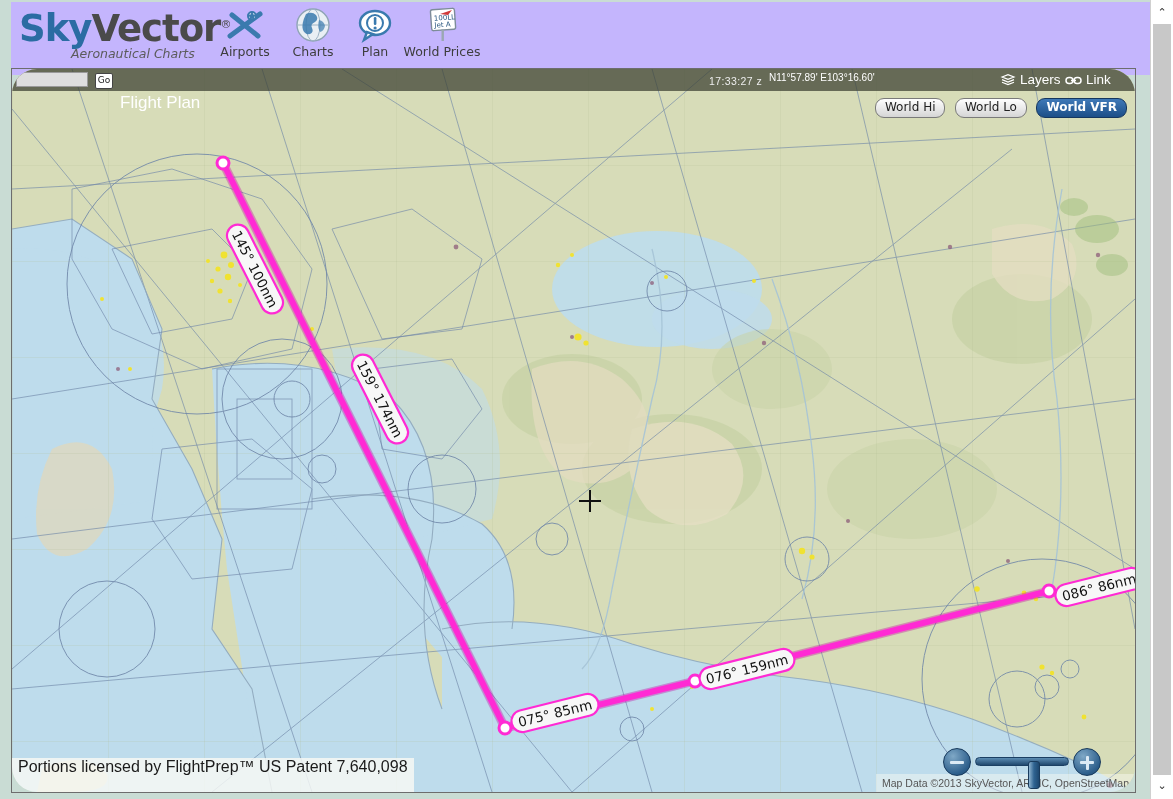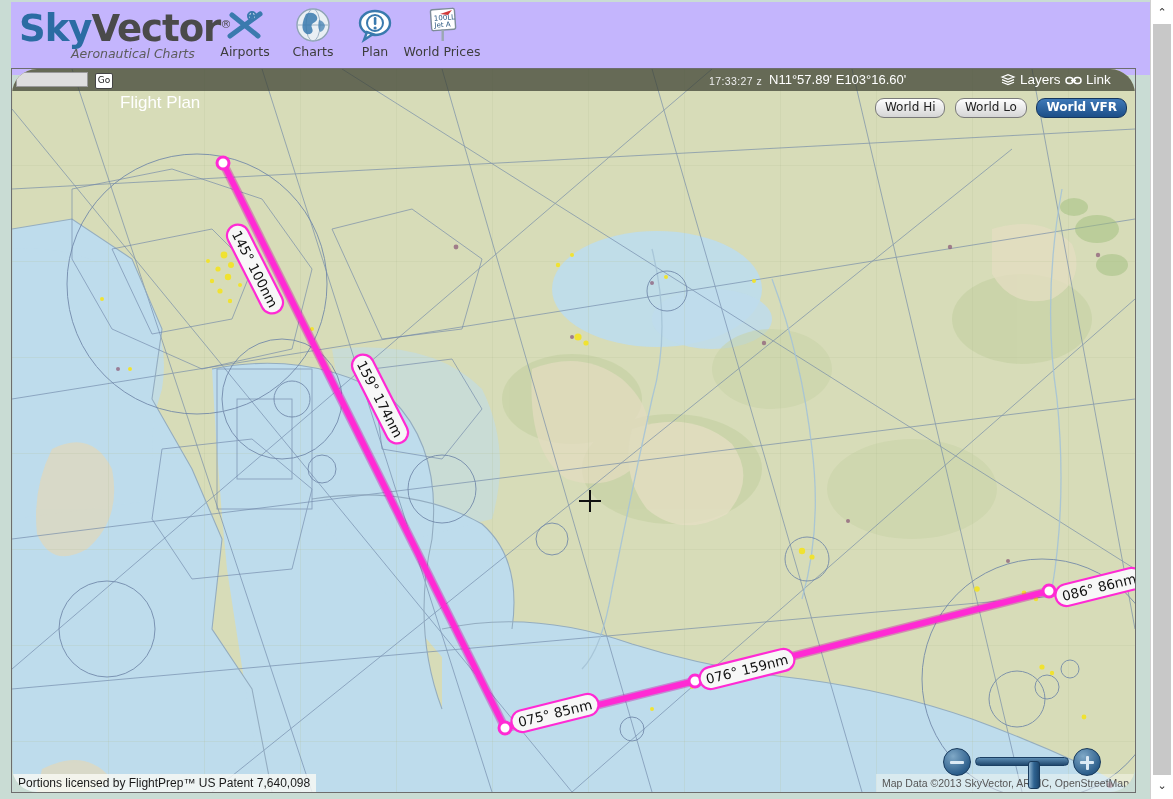--- a/index.html
+++ b/index.html
@@ -151,21 +151,21 @@
     position: absolute;
     left: 697px; top: 6px;
     font-size: 10.5px;
     letter-spacing: 0.4px;
     color: #eeeeee;
     white-space: nowrap;
   }
   #coords {
     position: absolute;
     left: 757px; top: 3px;
-    font-size: 13px;
+    font-size: 10px;
     color: #ffffff;
     white-space: nowrap;
   }
   #layers-btn {
     position: absolute;
     left: 988px; top: 3px;
     font-size: 13.5px;
     color: #ffffff;
     white-space: nowrap;
     cursor: pointer;
@@ -230,25 +230,25 @@
     position: absolute;
     background: #111111;
   }
   #crosshair:before { left: 10px; top: 0; width: 2px; height: 22px; }
   #crosshair:after  { left: 0; top: 10px; width: 22px; height: 2px; }
 
   
   #attrib-left {
     position: absolute;
     left: 0; bottom: 0;
-    height: 18px;
+    height: 34px;
     padding: 0 6px;
     line-height: 18px;
     background: rgba(250,250,245,0.80);
-    font-size: 12px;
+    font-size: 16px;
     color: #1a1a1a;
     z-index: 40;
     white-space: nowrap;
   }
   #attrib-right {
     position: absolute;
     right: 0; bottom: 0;
     height: 18px;
     padding: 0 6px;
     line-height: 18px;

